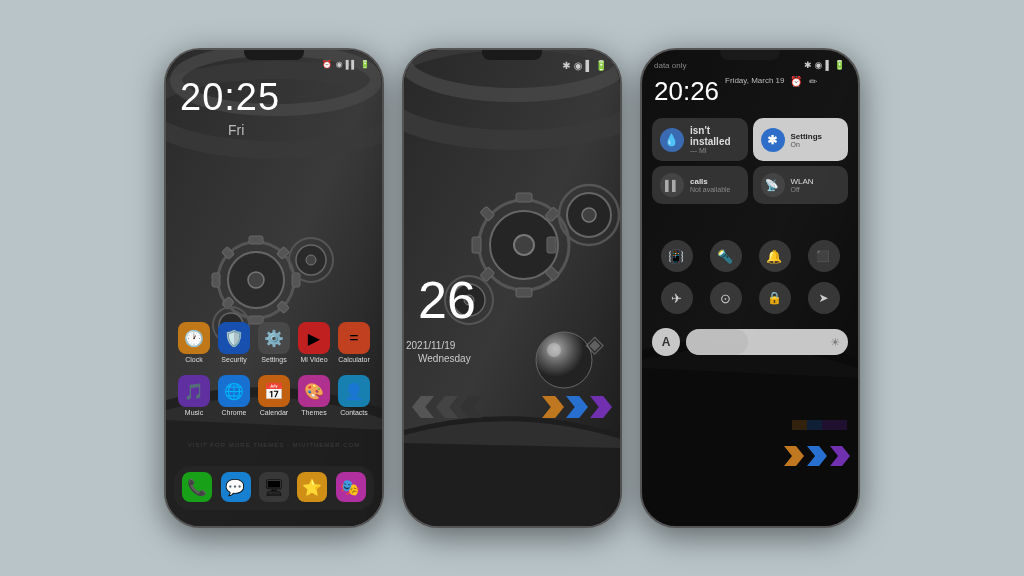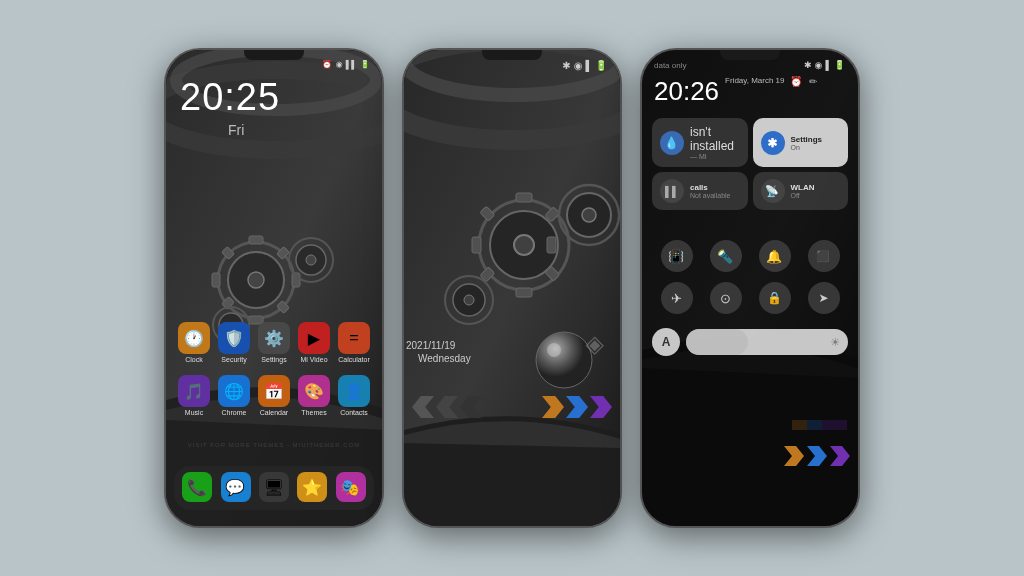--- a/index.html
+++ b/index.html
@@ -338,20 +338,21 @@
     <div style="position:absolute;top:10px;left:0;right:0;display:flex;justify-content:flex-end;padding:0 12px;z-index:10;">
       <div style="display:flex;gap:3px;align-items:center;">
         <span style="color:#ccc;font-size:10px;">✱</span>
         <span style="color:#ccc;font-size:10px;">◉</span>
         <span style="color:#ccc;font-size:10px;">▌</span>
         <span style="color:#ccc;font-size:10px;">🔋</span>
       </div>
     </div>
 
     <div style="position:absolute;bottom:200px;left:14px;z-index:10;color:white;font-size:52px;font-weight:300;line-height:1;">
+      <div>26</div>
     </div>
 
     <div style="position:absolute;bottom:175px;left:2px;z-index:10;color:#ccc;font-size:10px;">2021/11/19</div>
     <div style="position:absolute;bottom:162px;left:14px;z-index:10;color:#ccc;font-size:10px;">Wednesday</div>
 
     <div style="position:absolute;bottom:168px;right:16px;z-index:10;color:rgba(180,180,180,0.4);font-size:24px;">◈</div>
 
     <div style="position:absolute;bottom:108px;right:8px;z-index:10;display:flex;gap:2px;">
       <div style="width:22px;height:22px;clip-path:polygon(0 0,60% 0,100% 50%,60% 100%,0 100%,40% 50%);background:#c07820;"></div>
       <div style="width:22px;height:22px;clip-path:polygon(0 0,60% 0,100% 50%,60% 100%,0 100%,40% 50%);background:#2870d0;"></div>
@@ -406,21 +407,21 @@
       <span style="color:#bbb;font-size:8px;">Friday, March 19</span>
       <span style="color:#bbb;font-size:10px;">⏰</span>
       <span style="color:#bbb;font-size:10px;">✏</span>
     </div>
 
     <div class="control-grid" style="position:absolute;top:68px;left:10px;right:10px;z-index:15;display:grid;grid-template-columns:1fr 1fr;gap:5px;">
 
       <div class="ctrl-tile" style="background:rgba(55,55,55,0.9);border-radius:10px;padding:7px 8px;display:flex;align-items:center;gap:6px;">
         <div class="ctrl-icon-wrap blue-bg" style="width:24px;height:24px;border-radius:50%;background:rgba(60,120,210,0.8);display:flex;align-items:center;justify-content:center;font-size:12px;flex-shrink:0;">💧</div>
         <div>
-          <div style="font-size:12px;color:#ddd;font-weight:normal;">isn't installed</div>
+          <div style="font-size:10px;color:#ddd;font-weight:bold;">isn't installed</div>
           <div style="font-size:7px;color:#888;">— MI</div>
         </div>
       </div>
 
       <div class="ctrl-tile active" style="background:rgba(220,220,220,0.92);border-radius:10px;padding:7px 8px;display:flex;align-items:center;gap:6px;">
         <div class="ctrl-icon-wrap" style="width:24px;height:24px;border-radius:50%;background:rgba(30,100,200,0.9);display:flex;align-items:center;justify-content:center;color:white;font-size:12px;flex-shrink:0;font-weight:bold;">✱</div>
         <div>
           <div style="font-size:8px;color:#222;font-weight:bold;">Settings</div>
           <div style="font-size:7px;color:#555;">On</div>
         </div>
@@ -430,21 +431,21 @@
         <div class="ctrl-icon-wrap grey-bg" style="width:24px;height:24px;border-radius:50%;background:rgba(70,70,70,0.9);display:flex;align-items:center;justify-content:center;color:#aaa;font-size:10px;flex-shrink:0;">▌▌</div>
         <div>
           <div style="font-size:8px;color:#ddd;font-weight:bold;">calls</div>
           <div style="font-size:7px;color:#888;">Not available</div>
         </div>
       </div>
 
       <div class="ctrl-tile" style="background:rgba(55,55,55,0.9);border-radius:10px;padding:7px 8px;display:flex;align-items:center;gap:6px;">
         <div class="ctrl-icon-wrap grey-bg" style="width:24px;height:24px;border-radius:50%;background:rgba(70,70,70,0.9);display:flex;align-items:center;justify-content:center;color:#aaa;font-size:11px;flex-shrink:0;">📡</div>
         <div>
-          <div style="font-size:8px;color:#ddd;font-weight:bold;">WLAN</div>
+          <div style="font-size:8px;color:#ddd;font-weight:normal;">WLAN</div>
           <div style="font-size:7px;color:#888;">Off</div>
         </div>
       </div>
     </div>
 
     <div style="position:absolute;top:190px;left:10px;right:10px;z-index:15;display:flex;justify-content:space-around;">
       <div style="width:32px;height:32px;border-radius:50%;background:rgba(60,60,60,0.9);display:flex;align-items:center;justify-content:center;color:#ccc;font-size:13px;">📳</div>
       <div style="width:32px;height:32px;border-radius:50%;background:rgba(60,60,60,0.9);display:flex;align-items:center;justify-content:center;color:#ccc;font-size:13px;">🔦</div>
       <div style="width:32px;height:32px;border-radius:50%;background:rgba(60,60,60,0.9);display:flex;align-items:center;justify-content:center;color:#ccc;font-size:13px;">🔔</div>
       <div style="width:32px;height:32px;border-radius:50%;background:rgba(60,60,60,0.9);display:flex;align-items:center;justify-content:center;color:#ccc;font-size:11px;">⬛</div>

